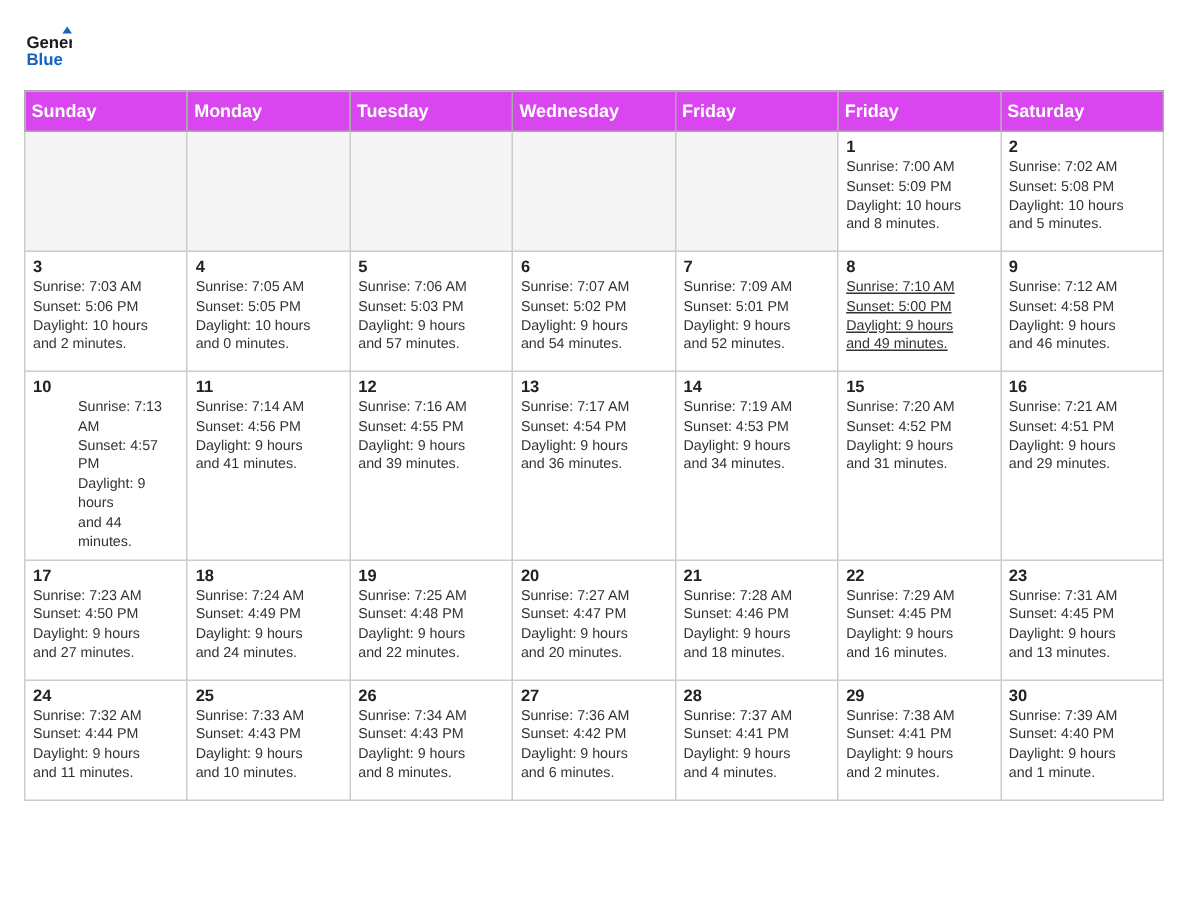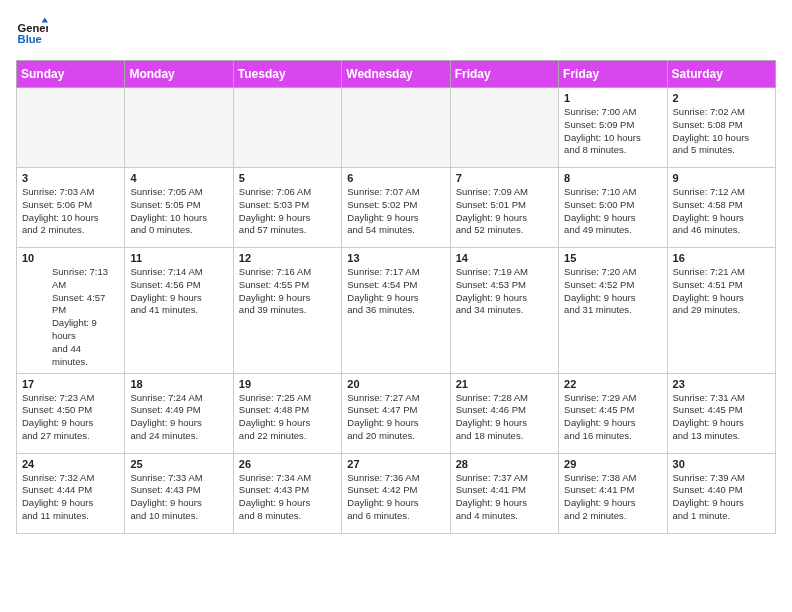--- a/index.html
+++ b/index.html
@@ -153,21 +153,21 @@
         </td>
         <td>
           <span class="day-num">7</span>
           <div class="day-info" style="white-space: pre-line;">Sunrise: 7:09 AM
 Sunset: 5:01 PM
 Daylight: 9 hours
 and 52 minutes.</div>
         </td>
         <td>
           <span class="day-num">8</span>
-          <div class="day-info" style="white-space: pre-line;">Sunrise: 7:10 AM
+          <div class="day-info" style="white-space: pre-line; text-decoration: underline;">Sunrise: 7:10 AM
 Sunset: 5:00 PM
 Daylight: 9 hours
 and 49 minutes.</div>
         </td>
         <td>
           <span class="day-num">9</span>
           <div class="day-info" style="white-space: pre-line;">Sunrise: 7:12 AM
 Sunset: 4:58 PM
 Daylight: 9 hours
 and 46 minutes.</div>

